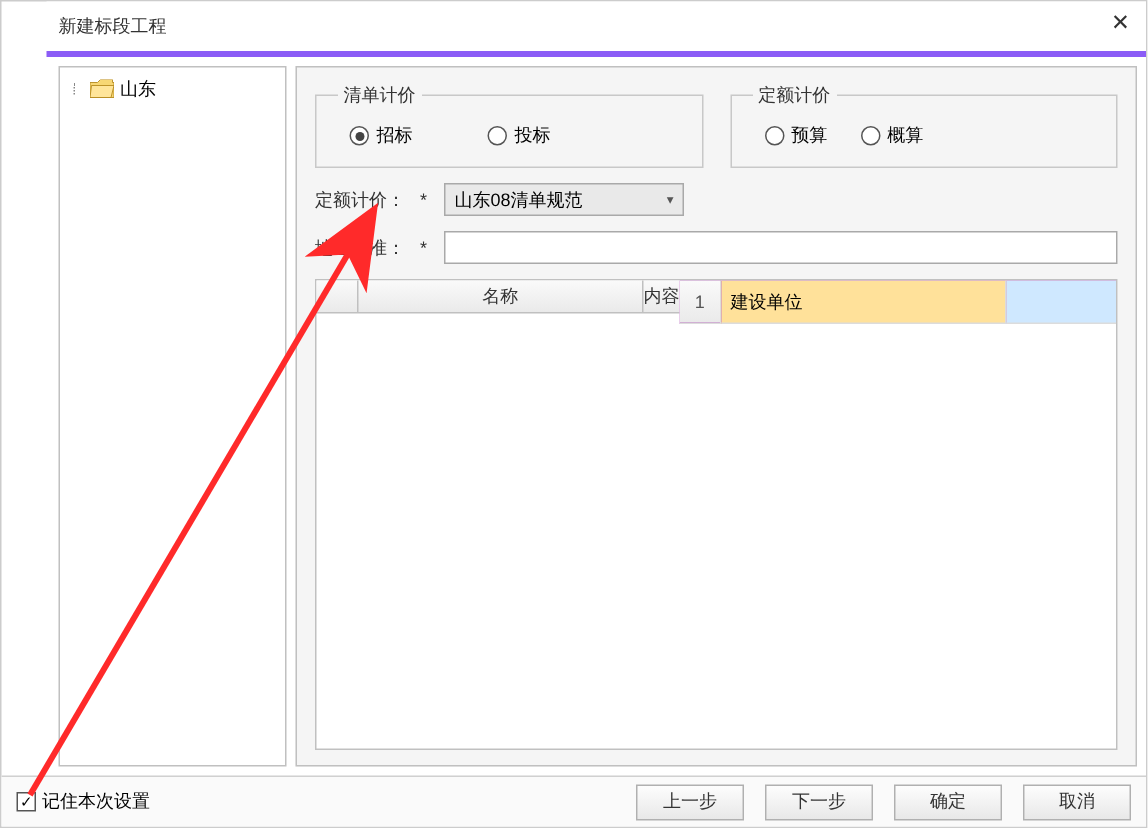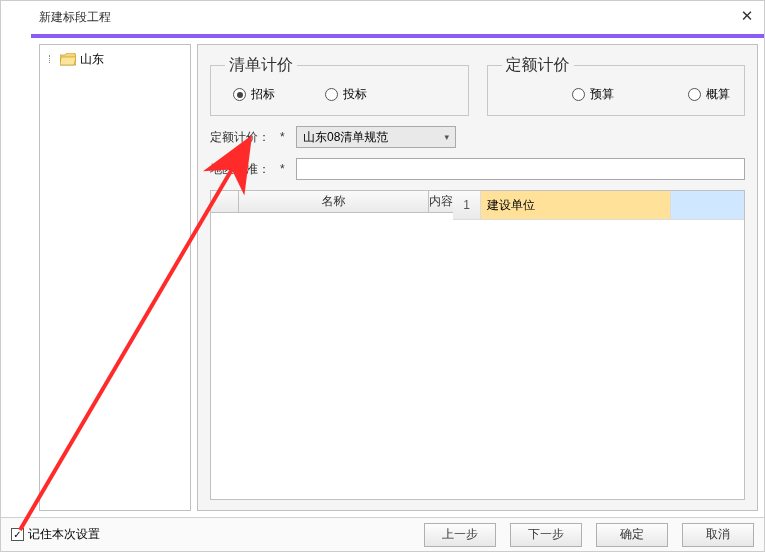--- a/index.html
+++ b/index.html
@@ -90,29 +90,29 @@
 }
 fieldset.group {
   border: 1px solid #c8c8c8;
   padding: 10px 14px 12px 14px;
   background: #f5f5f5;
 }
 fieldset.group.left { flex: 1; }
 fieldset.group.right { flex: 1; }
 legend {
   padding: 0 4px;
-  font-size: 16px;
+  font-size: 12px;
   color: #333;
 }
 .radio-row {
   display: flex;
   gap: 50px;
   padding-left: 8px;
 }
-.radio-row.right { gap: 74px; justify-content: flex-end; }
+.radio-row.right { gap: 22px; }
 .radio-item {
   display: flex;
   align-items: center;
   gap: 5px;
   cursor: pointer;
 }
 .radio-dot {
   width: 13px; height: 13px;
   border: 1px solid #555;
   border-radius: 50%;

